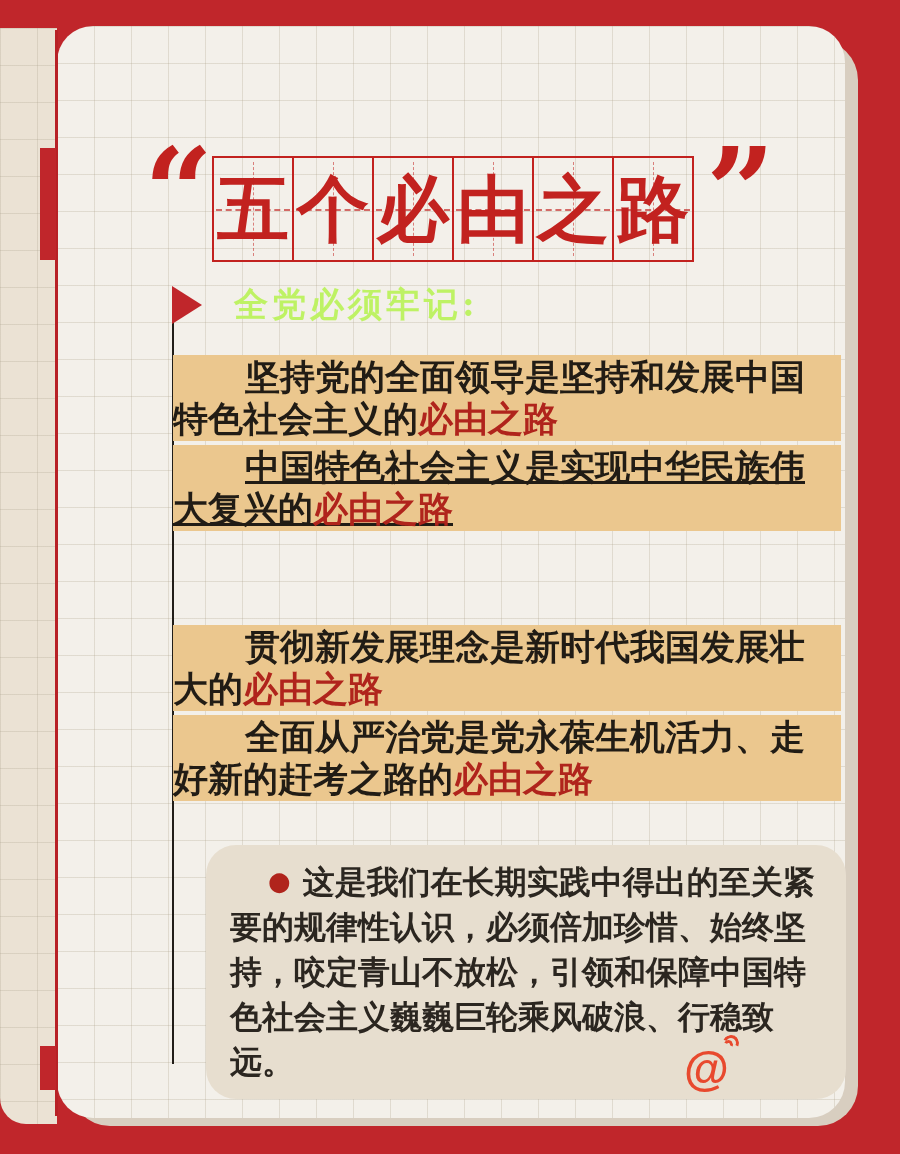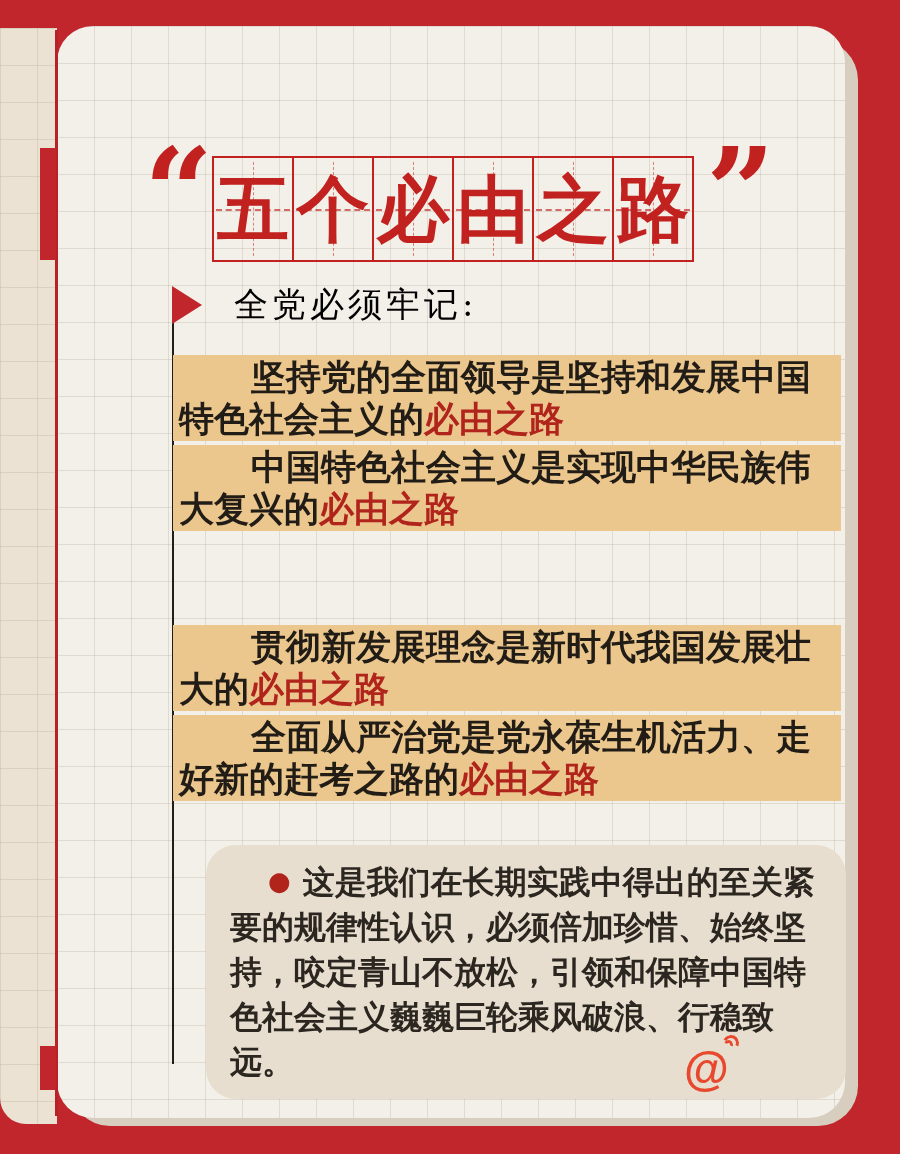--- a/index.html
+++ b/index.html
@@ -46,31 +46,31 @@
   .char-box::after { content:""; position:absolute; top:50%; left:2px; right:2px;
     border-top:2px dashed rgba(194,34,31,.65); }
   .char-box .ch { position:relative; z-index:2; font-size:72px; font-weight:700;
     color:#c2221f; line-height:1; }
 
   
   .subtitle-row { position:absolute; left:172px; top:282px; display:flex;
     align-items:center; z-index:7; }
   .tri { width:0; height:0; border-left:30px solid #c0262b;
     border-top:19px solid transparent; border-bottom:19px solid transparent; }
-  .subtitle { margin-left:32px; font-size:34px; font-weight:400; color:#000000;
+  .subtitle { margin-left:32px; font-size:34px; font-weight:700; color:#bef264;
     letter-spacing:4px; }
 
   .vline { position:absolute; left:172px; top:320px; width:2px; height:744px;
     background:#211d18; z-index:4; }
 
   
   .quote-block { position:absolute; left:173px; width:668px; min-height:84px;
     background:#ebc78e; z-index:6; font-size:35px; line-height:42px; font-weight:700;
-    color:#211c15; text-indent:72px; padding:1px 6px 1px 6px; }
-  .qb1 { top:355px; } .qb2 { top:445px; } .qb3 { top:535px; }
+    color:#211c15; text-indent:72px; padding:1px 6px 1px 0; }
+  .qb1 { top:355px; } .qb2 { top:445px;text-decoration:underline; } .qb3 { top:535px; }
   .qb4 { top:625px; } .qb5 { top:715px; }
   .red-em { color:#b0241c; }
 
   
   .summary { position:absolute; left:206px; top:845px; width:640px;
     background:#e7decf; border-radius:30px; padding:14px 24px; z-index:6;
     font-size:32px; line-height:45px; font-weight:600; color:#2b2620;
     text-indent:38px; }
   .bullet { color:#b0241c; font-size:26px; margin-right:12px; vertical-align:3px; }
 

